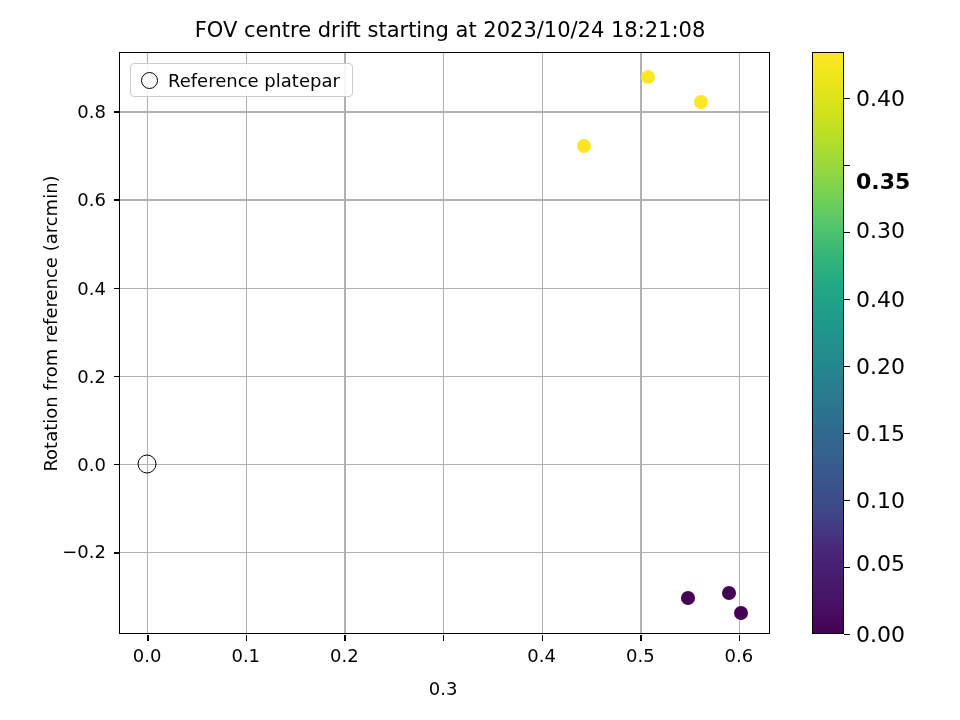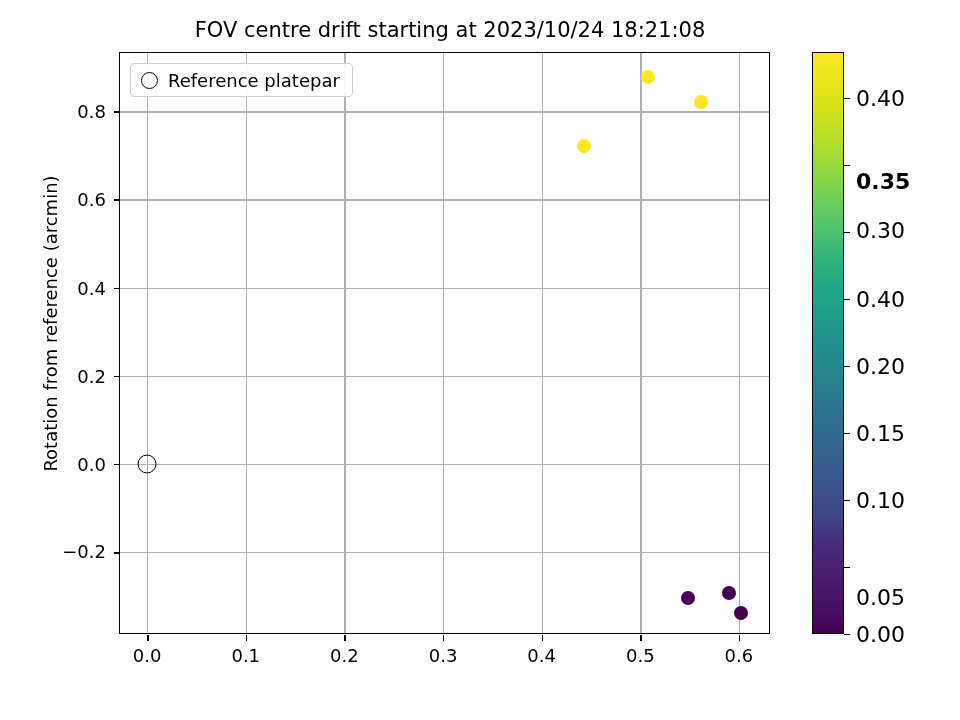--- a/index.html
+++ b/index.html
@@ -122,21 +122,21 @@
         <div class="point" style="left: 620.916px; top: 559.602px; background: rgb(68, 1, 84);"></div>
         <div class="ref-marker" style="left: 27.125px; top: 411.015px;"></div>
       </div>
   <div class="tick-x" style="left: 27.125px;"></div>
       <div class="ticklabel-x" style="left: 27.125px;">0.0</div>
       <div class="tick-x" style="left: 125.761px;"></div>
       <div class="ticklabel-x" style="left: 125.761px;">0.1</div>
       <div class="tick-x" style="left: 224.398px;"></div>
       <div class="ticklabel-x" style="left: 224.398px;">0.2</div>
       <div class="tick-x" style="left: 323.034px;"></div>
-      <div class="ticklabel-x" style="left: 323.034px;">0.3</div>
+      <div class="ticklabel-x" style="left: 323.034px; margin-top: 33px;">0.3</div>
       <div class="tick-x" style="left: 421.67px;"></div>
       <div class="ticklabel-x" style="left: 421.67px;">0.4</div>
       <div class="tick-x" style="left: 520.307px;"></div>
       <div class="ticklabel-x" style="left: 520.307px;">0.5</div>
       <div class="tick-x" style="left: 618.943px;"></div>
       <div class="ticklabel-x" style="left: 618.943px;">0.6</div>
       <div class="tick-y" style="top: 499.197px;"></div>
       <div class="ticklabel-y" style="top: 498px;">−0.2</div>
       <div class="tick-y" style="top: 411.015px;"></div>
       <div class="ticklabel-y" style="top: 411.015px;">0.0</div>
@@ -156,21 +156,21 @@
     <span class="legend-marker"></span>
     <span class="legend-text">Reference platepar</span>
   </div>
 
   <div id="colorbar-wrap">
     <div id="colorbar-gradient"></div>
 
   <div class="cb-tick" style="top: 582px;"></div>
       <div class="cb-label" style="top: 582px;">0.00</div>
       <div class="cb-tick" style="top: 514.949px;"></div>
-      <div class="cb-label" style="top: 545px; text-align: right;">0.05</div>
+      <div class="cb-label" style="top: 511px; text-align: right;">0.05</div>
       <div class="cb-tick" style="top: 447.899px;"></div>
       <div class="cb-label" style="top: 447.899px;">0.10</div>
       <div class="cb-tick" style="top: 380.848px;"></div>
       <div class="cb-label" style="top: 380.848px;">0.15</div>
       <div class="cb-tick" style="top: 313.797px;"></div>
       <div class="cb-label" style="top: 313.797px;">0.20</div>
       <div class="cb-tick" style="top: 246.747px;"></div>
       <div class="cb-label" style="top: 246.747px;">0.40</div>
       <div class="cb-tick" style="top: 179.696px;"></div>
       <div class="cb-label" style="top: 178px; text-align: right;">0.30</div>

